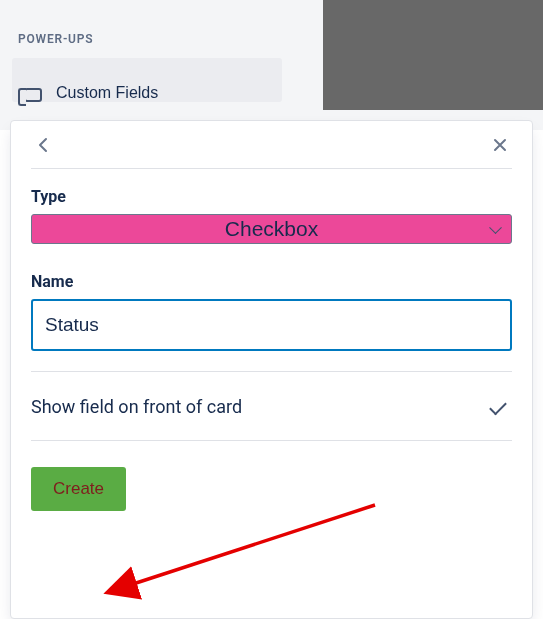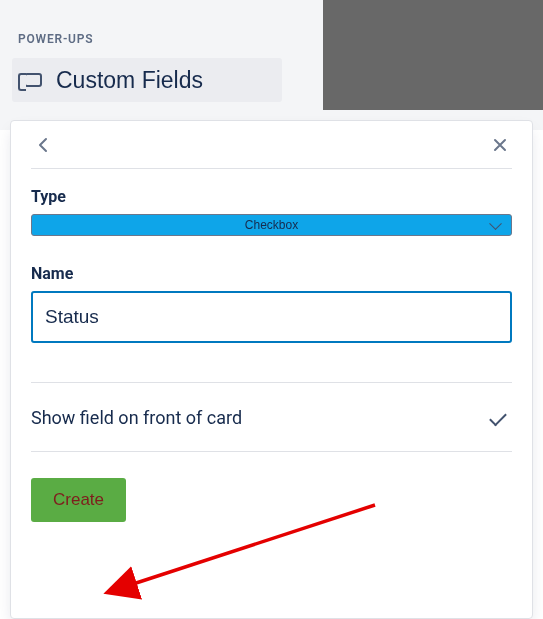--- a/index.html
+++ b/index.html
@@ -30,24 +30,24 @@
       letter-spacing: 0.8px;
     }
     .custom-fields-btn {
       position: absolute;
       top: 58px; left: 12px;
       width: 270px; height: 44px;
       background: #ebecf0;
       border: none;
       border-radius: 3px;
       display: flex;
-      align-items: center;
+      align-items: flex-end;
       padding: 0 12px;
       cursor: pointer;
-      font-size: 23px;
+      font-size: 16px;
       color: #172b4d;
     }
     .custom-fields-icon {
       width: 18px; height: 14px;
       border: 2px solid #42526e;
       border-radius: 3px;
       position: relative;
       margin-right: 14px;
       background: #ebecf0;
     }
@@ -96,26 +96,26 @@
       font-weight: 700;
       margin-bottom: 8px;
       display: block;
     }
     .select-wrap {
       position: relative;
       margin-bottom: 28px;
     }
     .type-select {
       width: 100%;
-      height: 22px;
+      height: 30px;
       border: 1px solid #6b778c;
       border-radius: 3px;
-      background: #0ea5e9;
+      background: #ec4899;
       padding: 0 12px;
-      font-size: 12px;
+      font-size: 21px;
       color: #172b4d;
       appearance: none;
       cursor: pointer;
     }
     .chevron {
       position: absolute;
       right: 12px; top: 50%;
       transform: translateY(-65%) rotate(45deg);
       width: 9px; height: 9px;
       border-right: 1.5px solid #42526e;
@@ -124,21 +124,21 @@
     }
     .name-input {
       width: 100%;
       height: 52px;
       border: 2px solid #0079bf;
       border-radius: 3px;
       padding: 0 12px;
       font-size: 19px;
       color: #172b4d;
       outline: none;
-      margin-bottom: 39px;
+      margin-bottom: 20px;
     }
     .divider {
       border: none;
       border-top: 1px solid #dfe1e6;
       margin: 0;
     }
     .toggle-row {
       display: flex;
       align-items: center;
       justify-content: space-between;

